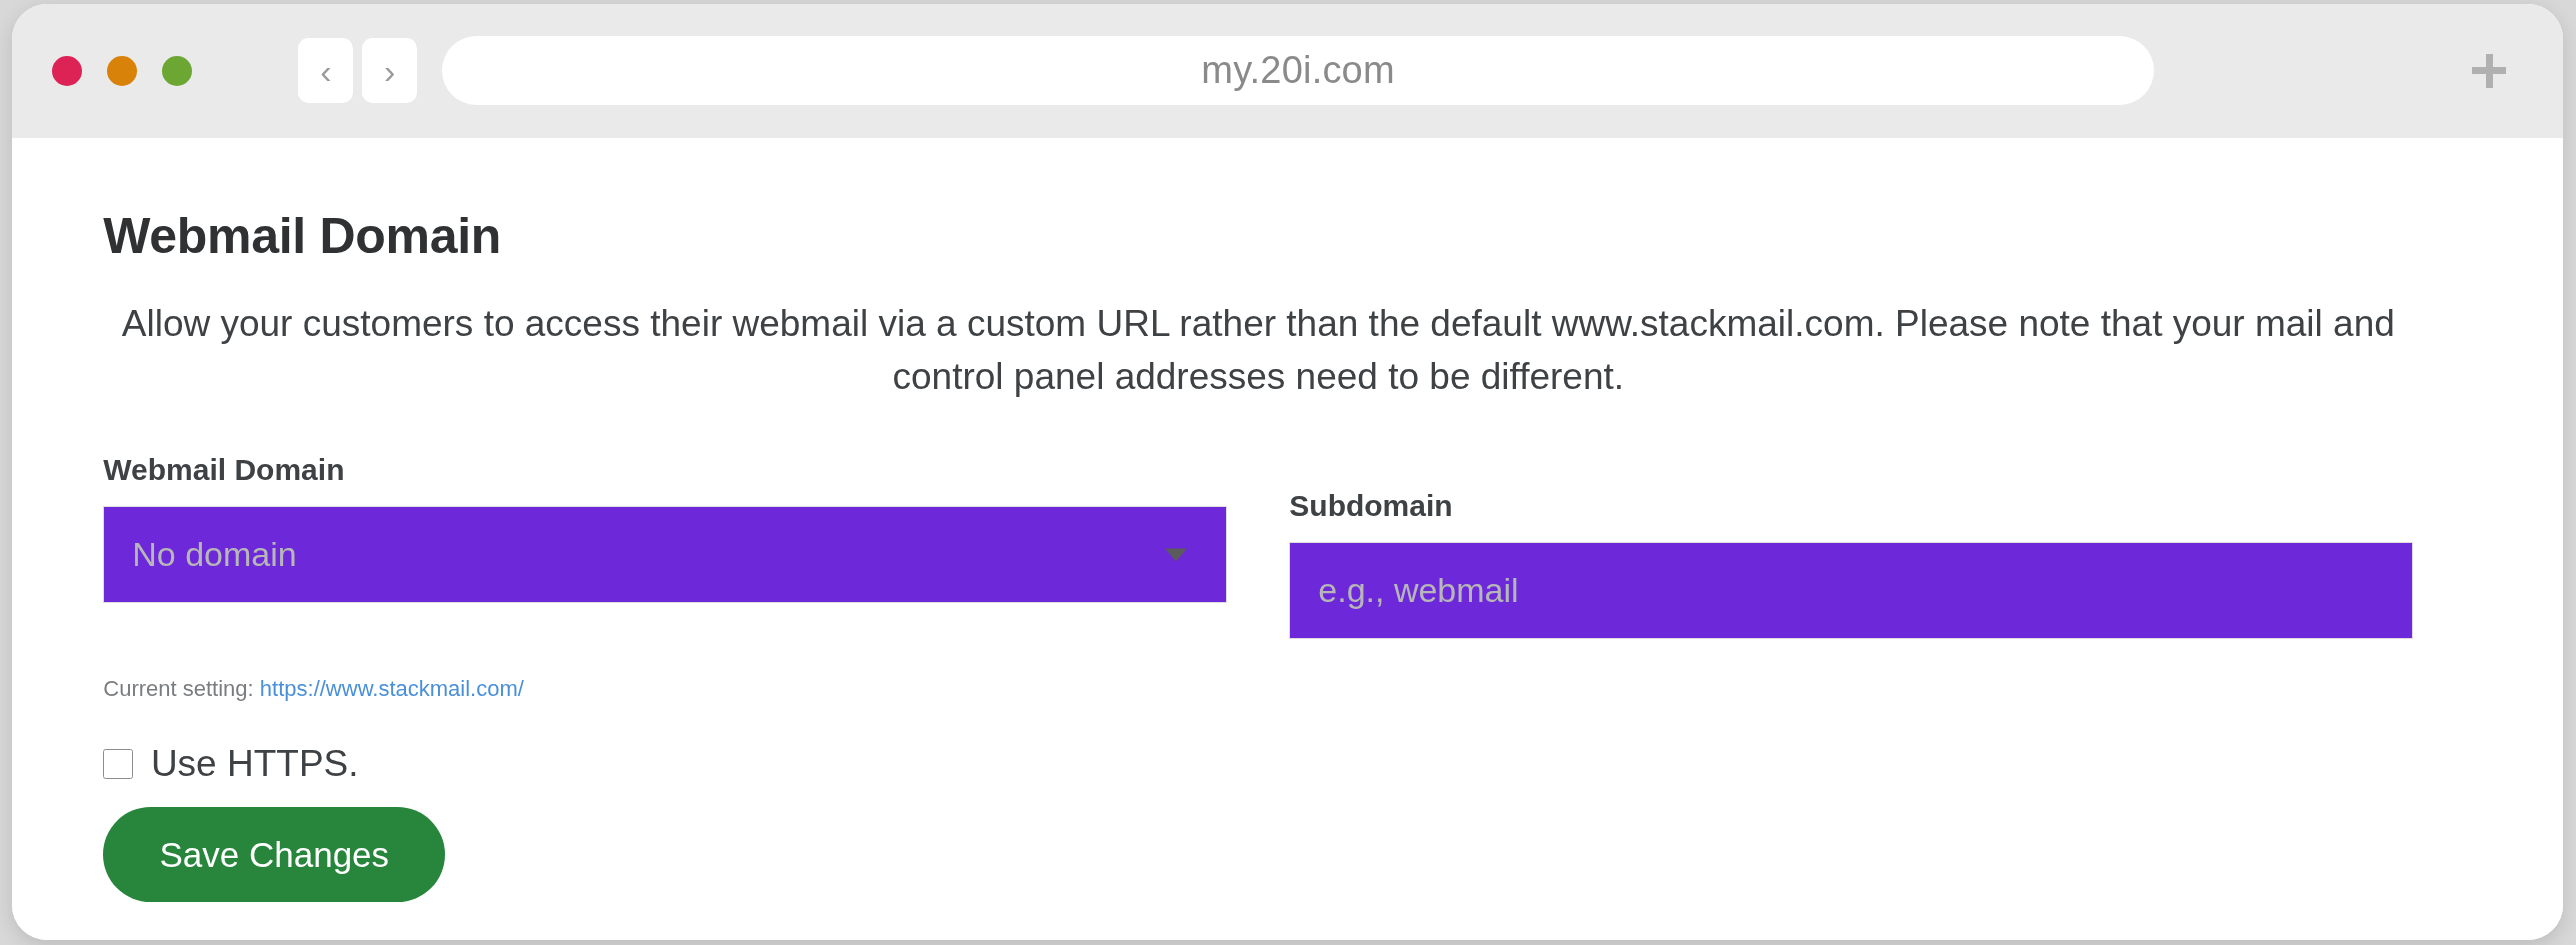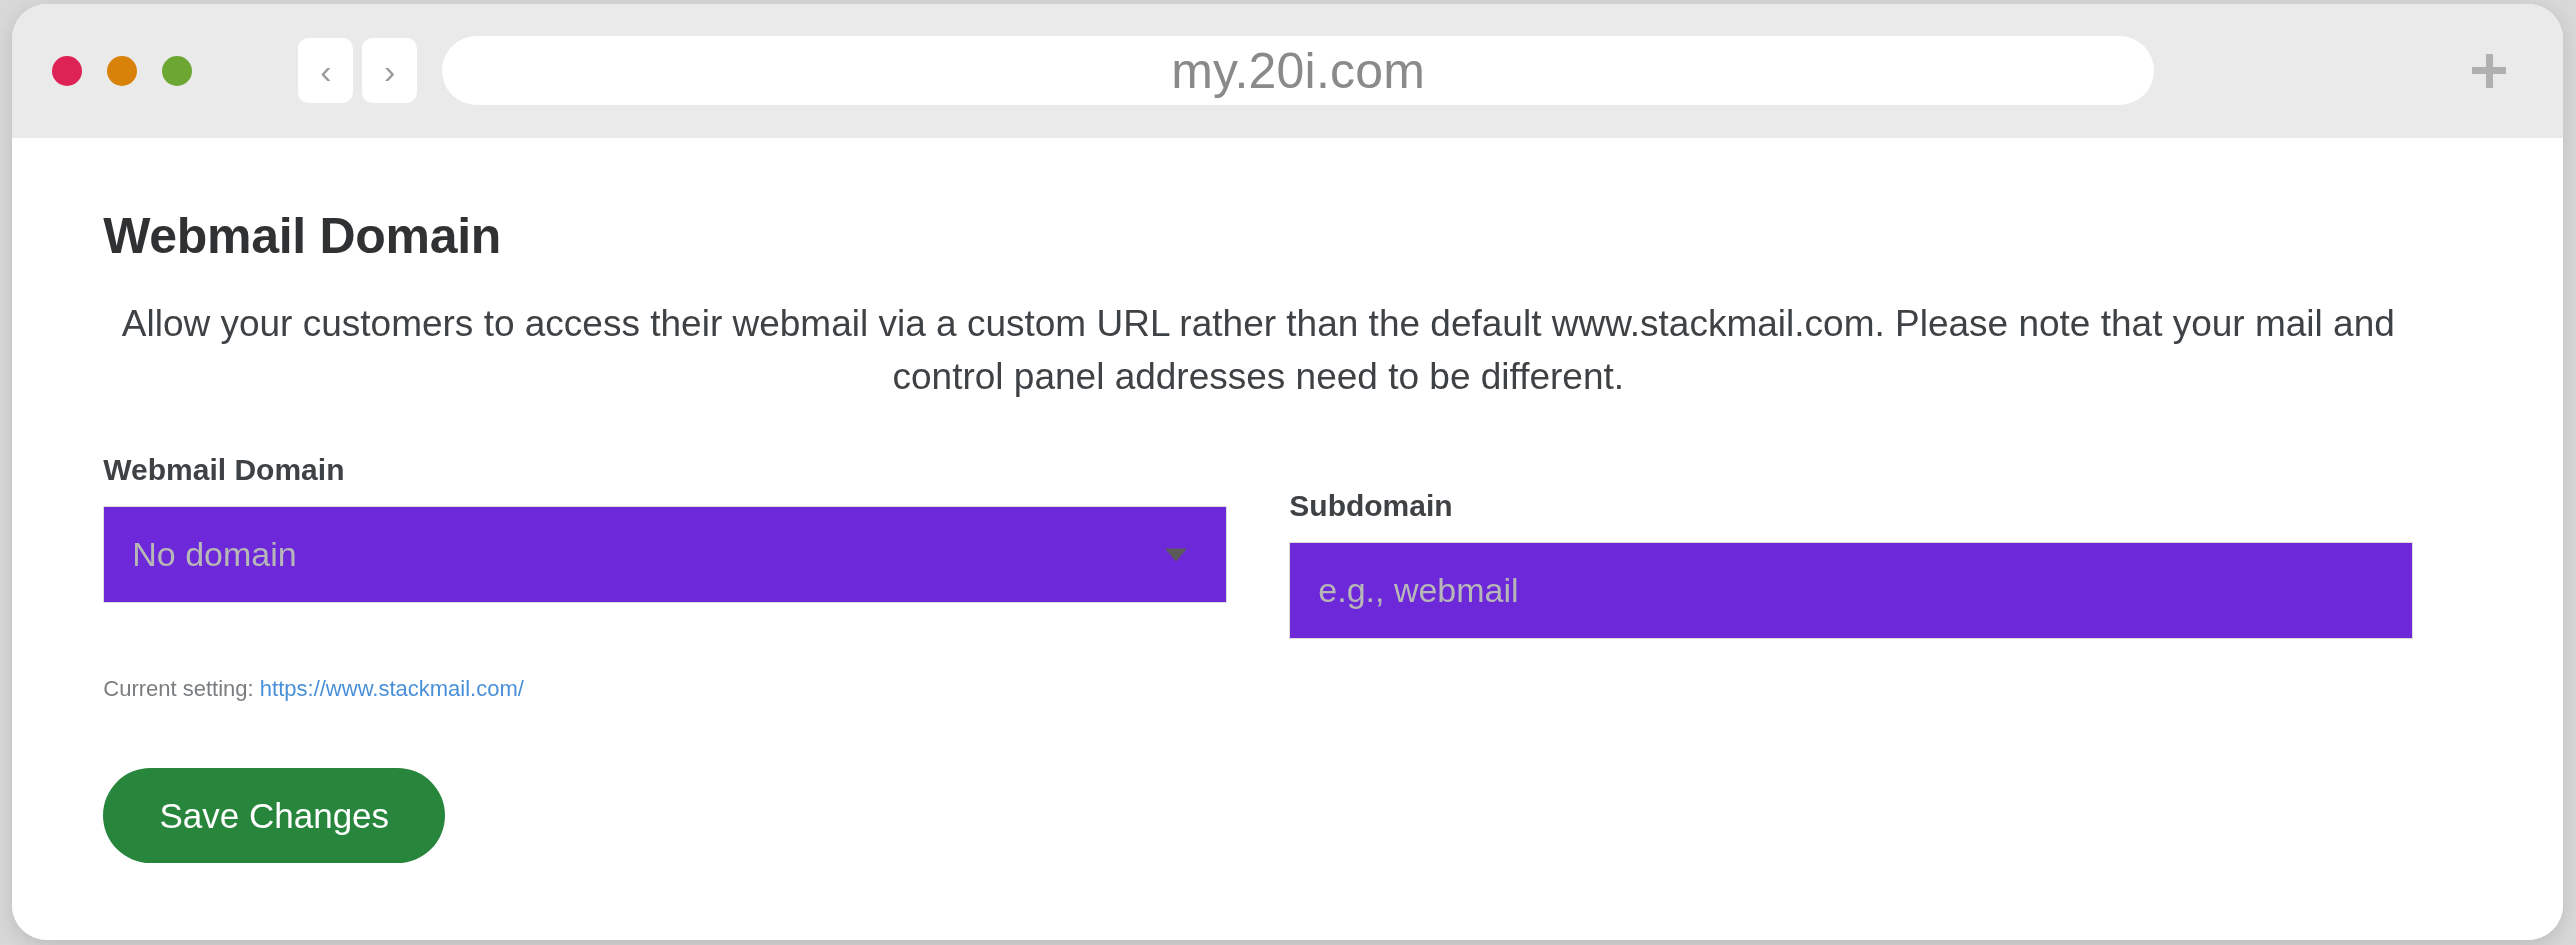--- a/index.html
+++ b/index.html
@@ -77,21 +77,21 @@
     flex: 0 0 1712px;
     height: 69px;
     border-radius: 37px;
     background: #ffffff;
     display: flex;
     align-items: center;
     justify-content: center;
   }
   .url-text {
     color: #8a8a8a;
-    font-size: 50px;
+    font-size: 38px;
     letter-spacing: 0.2px;
   }
 
   .new-tab {
     position: absolute;
     right: 51px;
     top: 50%;
     transform: translateY(-50%);
     width: 46px;
     height: 46px;
@@ -200,21 +200,21 @@
     border-radius: 2.6px;
     background: #ffffff;
     box-sizing: border-box;
   }
   .checkbox-label {
     font-size: 37px;
     color: #3f4245;
   }
 
   .save-button {
-    margin-top: 66px;
+    margin-top: 22px;
     width: 342px;
     height: 95px;
     border: none;
     border-radius: 48px;
     background: #27853c;
     color: #ffffff;
     font-size: 35px;
     font-family: "Liberation Sans", sans-serif;
     display: flex;
     align-items: center;
@@ -278,19 +278,23 @@
         </div>
       </div>
 
     </div>
 
     <div class="current-setting">
       <span>Current setting:</span>
       <a href="#">https://www.stackmail.com/</a>
     </div>
 
+    <div class="checkbox-row">
+      <span class="checkbox"></span>
+      <span class="checkbox-label">Use HTTPS.</span>
+    </div>
 
     <button class="save-button">Save Changes</button>
 
   </div>
 
 </div>
 
 
 </body></html>

